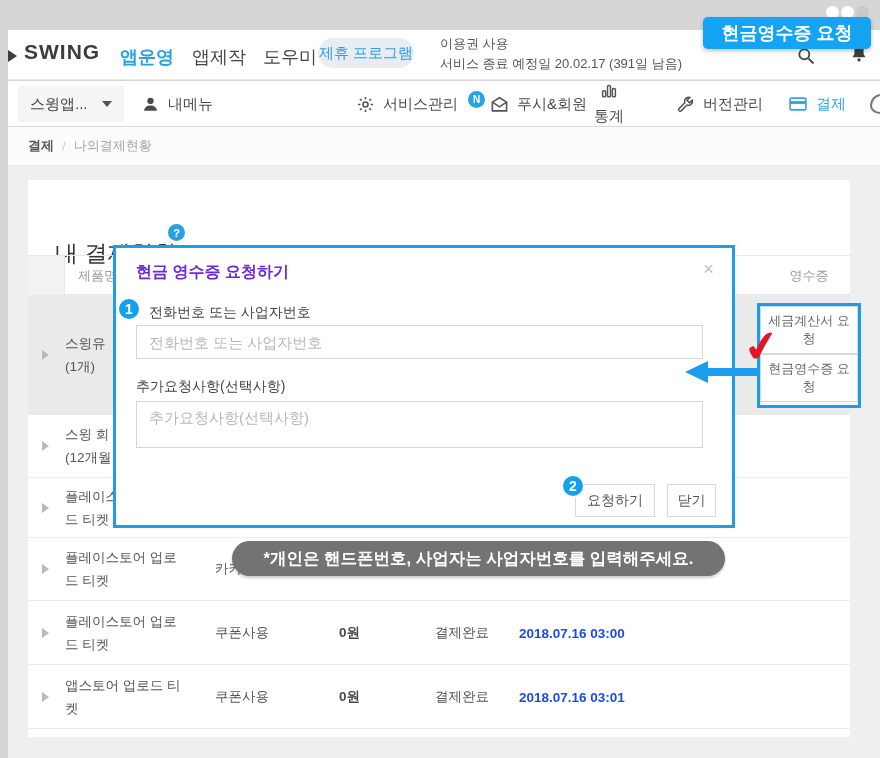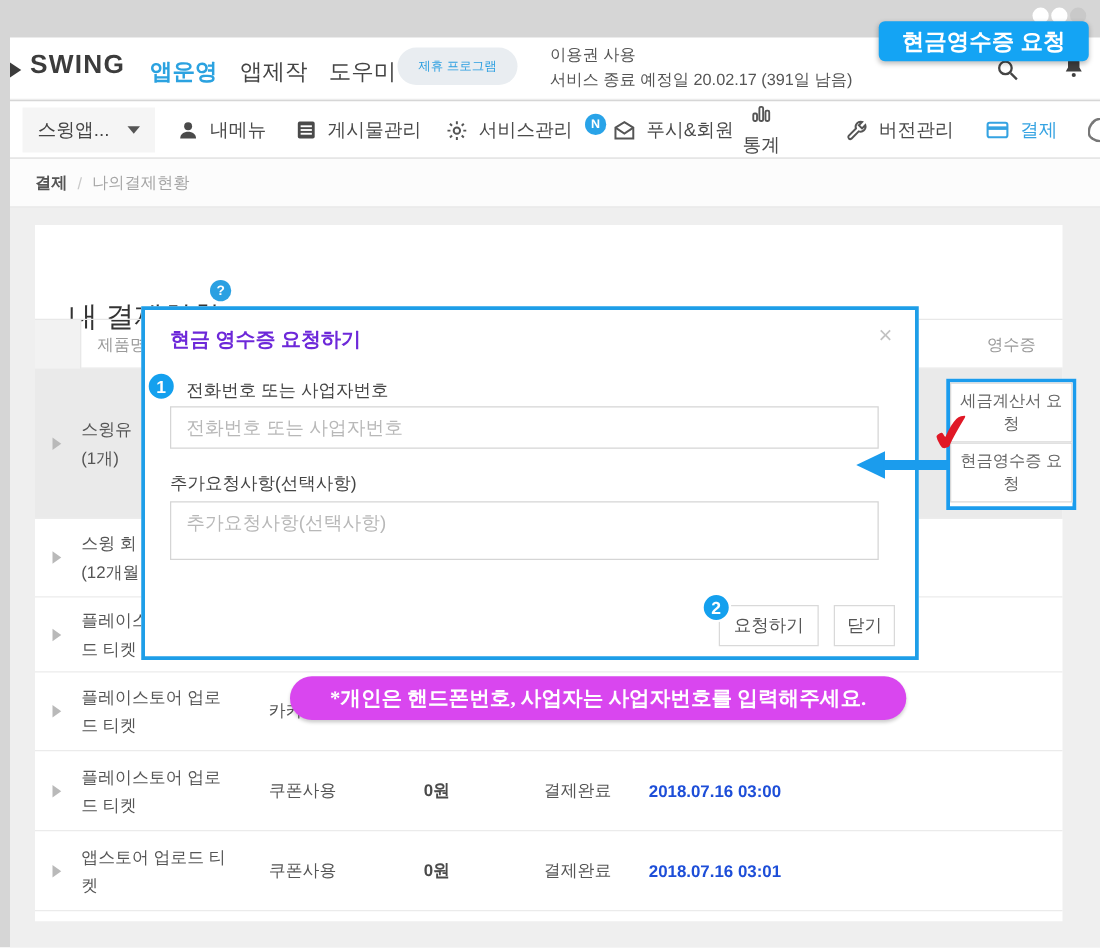--- a/index.html
+++ b/index.html
@@ -8,21 +8,21 @@
 
   
   .dot { position:absolute; width:13px; height:13px; border-radius:50%; top:6px; }
 
   
   .header { position:absolute; left:8px; top:30px; width:872px; height:50px; background:#fff; border-bottom:1px solid #ececec; z-index:2; }
   .logo-frag { position:absolute; left:0; top:20px; width:0; height:0; border-top:6px solid transparent; border-bottom:6px solid transparent; border-left:9px solid #3c3c3c; }
   .logo { position:absolute; left:16px; top:10px; font-size:21px; font-weight:700; color:#3c3c3c; letter-spacing:1px; }
   .nav-item { position:absolute; top:15px; font-size:18px; color:#444; cursor:pointer; }
   .nav-item.active { color:#2ba2e0; font-weight:700; }
-  .nav-pill { position:absolute; left:310px; top:8px; width:96px; height:30px; background:#e9edf1; border-radius:15px; color:#2b9fe0; font-size:10px; display:flex; align-items:center; justify-content:center; }
+  .nav-pill { position:absolute; left:310px; top:8px; width:96px; height:30px; background:#e9edf1; border-radius:15px; color:#2b9fe0; font-size:15px; display:flex; align-items:center; justify-content:center; }
   .usage { position:absolute; left:432px; top:4px; font-size:13px; color:#555; line-height:20px; }
   .hicon { position:absolute; }
 
   
   .badge { position:absolute; left:703px; top:17px; width:168px; height:32px; background:#14a4f4; border-radius:5px; z-index:70;
            display:flex; align-items:center; justify-content:center; color:#fff; font-size:18px; font-weight:700;
            box-shadow:0 2px 4px rgba(0,0,0,.25); }
 
   
   .subnav { position:absolute; left:8px; top:81px; width:872px; height:46px; background:#fff; border-bottom:1px solid #d8d8d8; z-index:2; }
@@ -75,23 +75,23 @@
   .m-btn { position:absolute; top:236px; height:33px; background:#fff; border:1px solid #d9d9d9; color:#555; font-size:14px; cursor:pointer; font-family:inherit; }
 
   
   .num-circle { position:absolute; width:24px; height:24px; border-radius:50%; background:#14a0ee; border:2px solid #fff; color:#fff; font-size:14px; font-weight:700; display:flex; align-items:center; justify-content:center; z-index:60; }
 
   
   .arrow-head { position:absolute; left:685px; top:361px; width:0; height:0; border-top:11px solid transparent; border-bottom:11px solid transparent; border-right:23px solid #1b9ced; z-index:60; }
   .arrow-line { position:absolute; left:707px; top:368px; width:51px; height:8px; background:#1b9ced; z-index:60; }
 
   
-  .tip-pill { position:absolute; left:232px; top:541px; width:493px; height:35px; border-radius:18px; background:#d946ef; z-index:55;
+  .tip-pill { position:absolute; left:232px; top:541px; width:493px; height:35px; border-radius:18px; background:#737373; z-index:55;
               display:flex; align-items:center; justify-content:center; color:#fff; font-size:16.5px; font-weight:700; white-space:nowrap;
-              box-shadow:0 2px 3px rgba(0,0,0,.2);font-family:Liberation Serif, serif; }
+              box-shadow:0 2px 3px rgba(0,0,0,.2); }
 
   svg { display:block; }
 </style>
 </head>
 <body>
 
 <div id="app">
 
   <div class="dot" style="left:826px; background:#fff;"></div>
   <div class="dot" style="left:841px; background:#fff;"></div>
@@ -131,31 +131,20 @@
     </div>
     <div class="sn-item" style="left:133px;">
       <span>
         <svg width="19" height="19" viewBox="0 0 24 24" fill="#4a4a4a">
             <circle cx="12" cy="7.5" r="4"></circle>
             <path d="M4 20c0-4.4 3.6-6.8 8-6.8s8 2.4 8 6.8z"></path>
           </svg>
       </span>
       <span>내메뉴</span>
     </div>
-    <div class="sn-item" style="left:228px;">
-      <span>
-        <svg width="18" height="18" viewBox="0 0 24 24">
-            <rect x="3" y="3" width="18" height="18" rx="2" fill="#4a4a4a"></rect>
-            <rect x="6" y="7" width="12" height="2" fill="#fff"></rect>
-            <rect x="6" y="11" width="12" height="2" fill="#fff"></rect>
-            <rect x="6" y="15" width="12" height="2" fill="#fff"></rect>
-          </svg>
-      </span>
-      <span>게시물관리</span>
-    </div>
     <div class="sn-item" style="left:348px;">
       <span>
         <svg width="19" height="19" viewBox="0 0 24 24" fill="none" stroke="#555" stroke-width="2">
           <circle cx="12" cy="12" r="3.2"></circle>
           <path d="M12 2.5v3M12 18.5v3M2.5 12h3M18.5 12h3M5 5l2.1 2.1M16.9 16.9L19 19M19 5l-2.1 2.1M7.1 16.9L5 19"></path>
         </svg>
       </span>
       <span>서비스관리</span>
       <span class="n-badge">N</span>
     </div>

